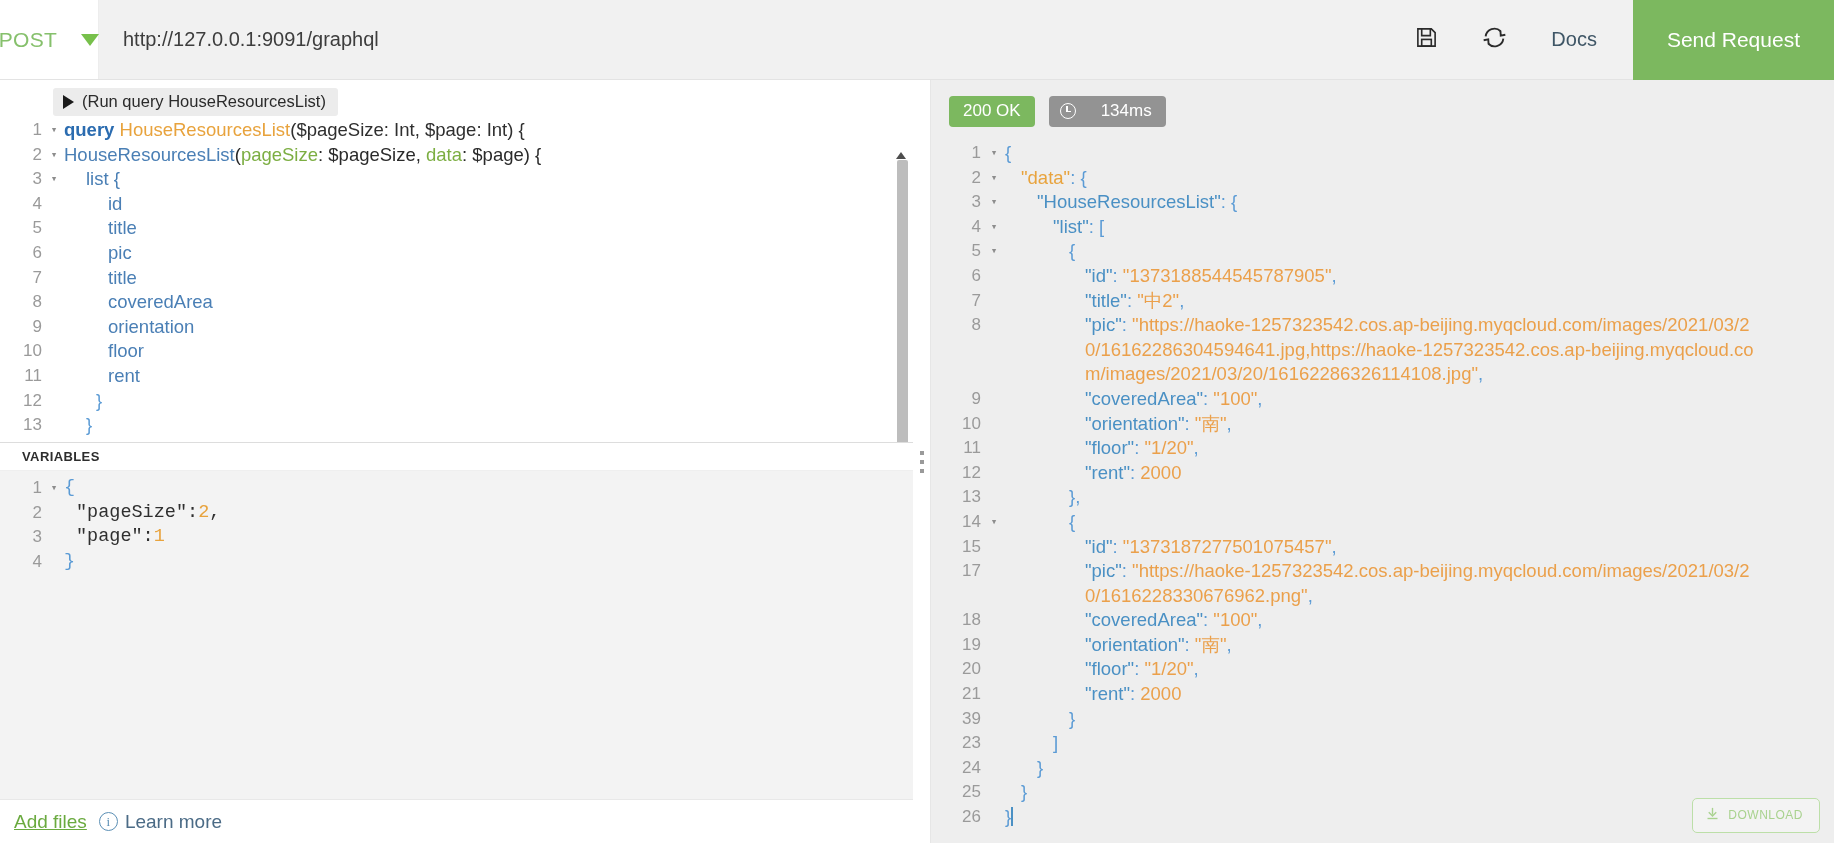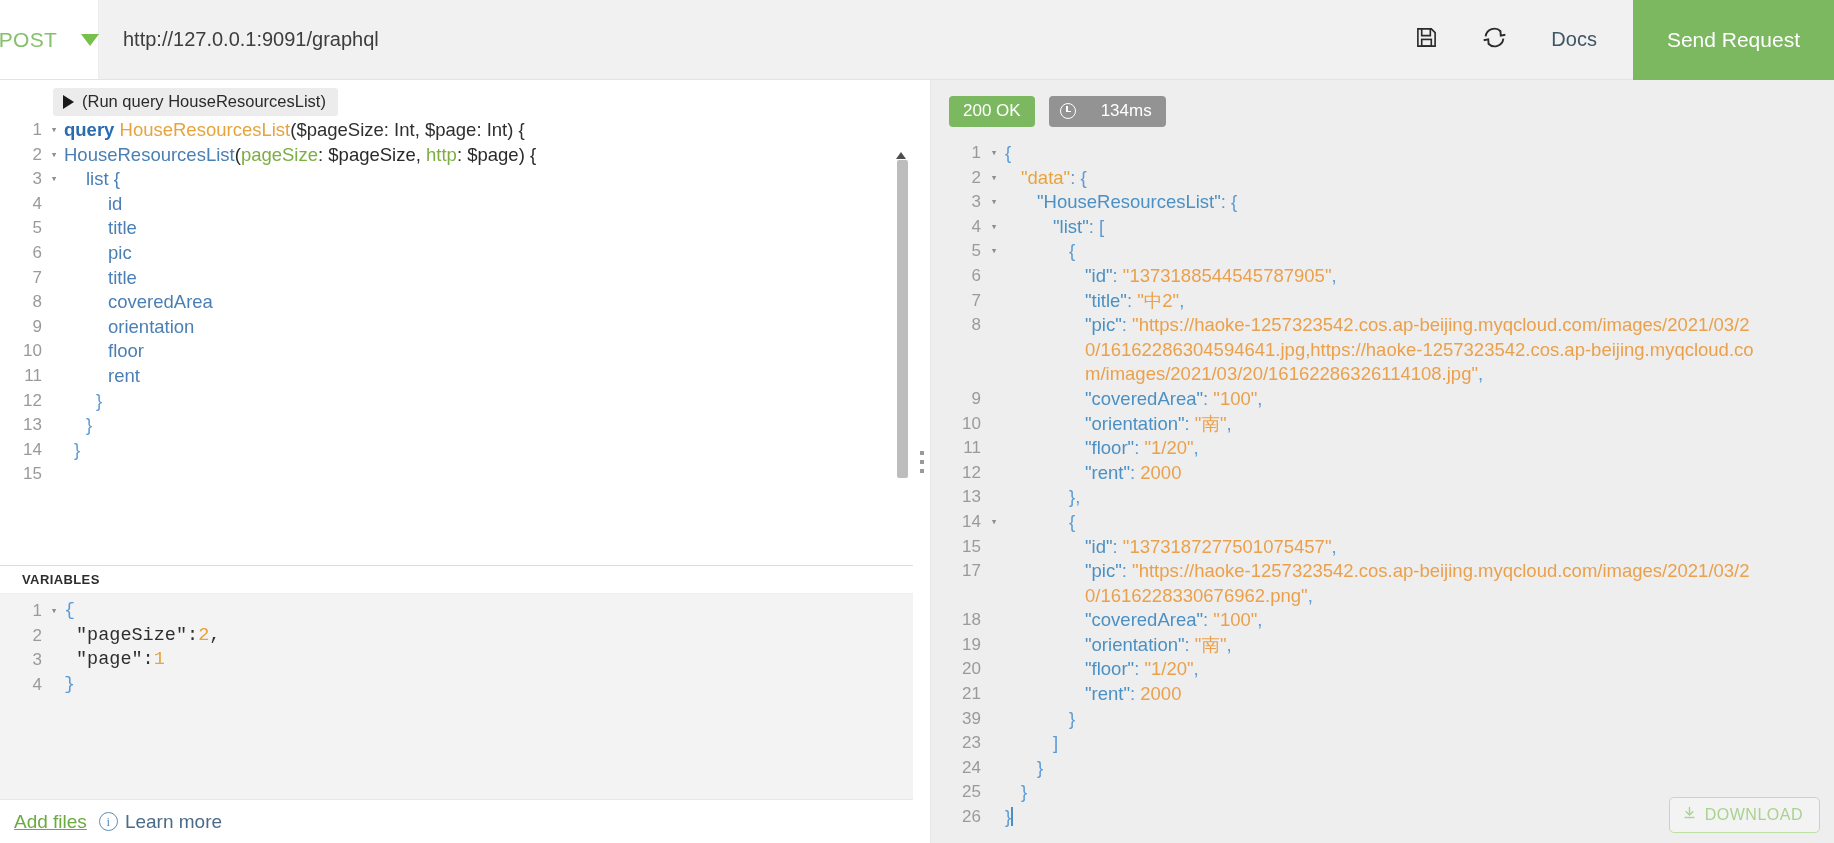--- a/index.html
+++ b/index.html
@@ -99,21 +99,21 @@
   
   .left-pane {
     width: 913px;
     position: relative;
     background: #ffffff;
     display: flex;
     flex-direction: column;
   }
   .query-editor {
     position: relative;
-    height: 486px;
+    height: 363px;
     background: #ffffff;
     border-bottom: 1px solid #dddddd;
     overflow: hidden;
   }
   .run-hint {
     position: absolute;
     left: 53px; top: 8px;
     background: #ececec;
     border-radius: 3px;
     padding: 4px 12px 5px 10px;
@@ -387,21 +387,21 @@
     vertical-align:-3px;
   }
 
   .download-btn {
     position: absolute;
     right: 14px;
     bottom: 10px;
     border: 1.5px solid #bcdfa8;
     border-radius: 5px;
     color: #a9d28f;
-    font-size: 16px;
+    font-size: 12px;
     padding: 7px 16px 8px 12px;
     display: flex;
     align-items: center;
     gap: 8px;
     background: #f3f3f3;
     cursor: pointer;
     letter-spacing: .5px;
   }
 </style>
 </head>
@@ -447,21 +447,21 @@
   <div class="left-pane">
 
     <div class="query-editor">
       <div class="run-hint">
         <span class="run-tri"></span>
         <span>(Run query HouseResourcesList)</span>
       </div>
 
       <div class="code-area">
         <div class="cline"><span class="gutter">1</span><span class="fold">▾</span><span class="ctext"><span class="t-kw">query</span> <span class="t-def">HouseResourcesList</span><span class="t-type">($pageSize: Int, $page: Int) {</span></span></div>
-        <div class="cline"><span class="gutter">2</span><span class="fold">▾</span><span class="ctext"><span class="t-field">HouseResourcesList</span><span class="t-punct">(</span><span class="t-arg">pageSize</span><span class="t-punct">: $pageSize, </span><span class="t-arg">http</span><span class="t-punct">: $page</span><span class="t-punct">) {</span></span></div>
+        <div class="cline"><span class="gutter">2</span><span class="fold">▾</span><span class="ctext"><span class="t-field">HouseResourcesList</span><span class="t-punct">(</span><span class="t-arg">pageSize</span><span class="t-punct">: $pageSize, </span><span class="t-arg">data</span><span class="t-punct">: $page</span><span class="t-punct">) {</span></span></div>
         <div class="cline"><span class="gutter">3</span><span class="fold">▾</span><span class="ctext t-field" style="padding-left:22px">list {</span></div>
         <div class="cline"><span class="gutter">4</span><span class="fold"></span><span class="ctext t-field" style="padding-left:44px">id</span></div>
         <div class="cline"><span class="gutter">5</span><span class="fold"></span><span class="ctext t-field" style="padding-left:44px">title</span></div>
         <div class="cline"><span class="gutter">6</span><span class="fold"></span><span class="ctext t-field" style="padding-left:44px">pic</span></div>
         <div class="cline"><span class="gutter">7</span><span class="fold"></span><span class="ctext t-field" style="padding-left:44px">title</span></div>
         <div class="cline"><span class="gutter">8</span><span class="fold"></span><span class="ctext t-field" style="padding-left:44px">coveredArea</span></div>
         <div class="cline"><span class="gutter">9</span><span class="fold"></span><span class="ctext t-field" style="padding-left:44px">orientation</span></div>
         <div class="cline"><span class="gutter">10</span><span class="fold"></span><span class="ctext t-field" style="padding-left:44px">floor</span></div>
         <div class="cline"><span class="gutter">11</span><span class="fold"></span><span class="ctext t-field" style="padding-left:44px">rent</span></div>
         <div class="cline"><span class="gutter">12</span><span class="fold"></span><span class="ctext t-brace" style="padding-left:32px">}</span></div>

